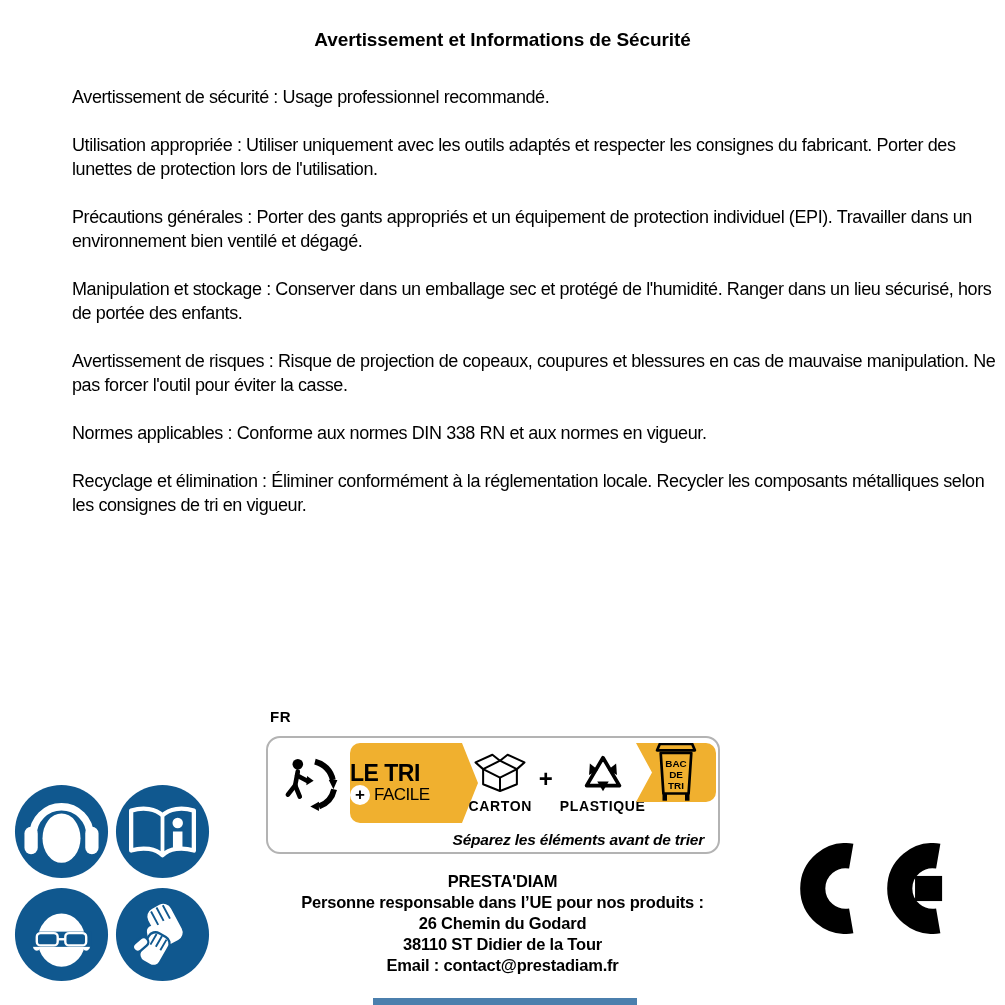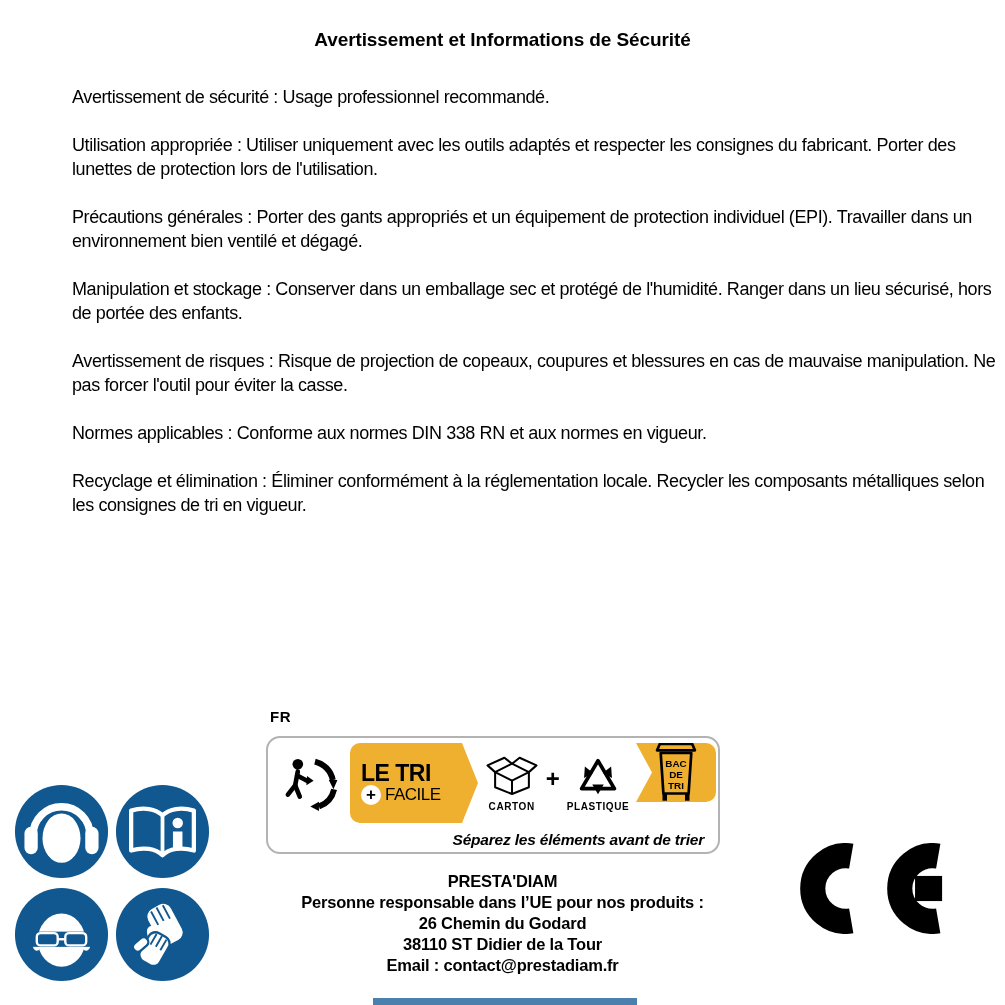--- a/index.html
+++ b/index.html
@@ -17,31 +17,31 @@
   .icon-grid svg{display:block;}
 
   
   .fr-tag{position:absolute;left:270px;top:708px;font-size:15px;font-weight:800;letter-spacing:.5px;text-align:right;}
   .tri-box{position:absolute;left:266px;top:736px;width:450px;height:114px;
            background:#fff;border:2px solid #b3b3b3;border-radius:14px;}
   .triman{position:absolute;left:10px;top:6px;}
   .band-yellow{position:absolute;left:82px;top:5px;width:128px;height:80px;
                background:#F0B02F;border-radius:10px 0 0 10px;
                clip-path:polygon(0 0,calc(100% - 16px) 0,100% 50%,calc(100% - 16px) 100%,0 100%);
-               display:flex;flex-direction:column;justify-content:center;padding-left:11px;box-sizing:border-box;}
+               display:flex;flex-direction:column;justify-content:center;box-sizing:border-box;}
   .band-line1{font-size:23px;font-weight:800;letter-spacing:-0.5px;line-height:24px;}
   .band-line2{display:flex;align-items:center;gap:4px;}
   .plus-circle{width:20px;height:20px;border-radius:50%;background:#fff;color:#000;
                display:flex;align-items:center;justify-content:center;
                font-size:17px;font-weight:800;line-height:20px;}
   .band-line2 .facile{font-size:17px;font-weight:400;letter-spacing:-0.5px;}
   .materials{position:absolute;left:210px;top:5px;width:158px;height:80px;
              display:flex;align-items:center;justify-content:center;gap:7px;}
   .mat-col{display:flex;flex-direction:column;align-items:center;gap:1px;}
-  .mat-label{font-size:10px;font-weight:700;letter-spacing:.6px;}
+  .mat-label{font-size:14px;font-weight:700;letter-spacing:.6px;}
   .mat-plus{font-size:24px;font-weight:800;margin-top:-8px;}
   .arrow-yellow{position:absolute;left:368px;top:5px;width:80px;height:59px;
                 background:#F0B02F;border-radius:0 10px 10px 0;
                 clip-path:polygon(0 0,100% 0,100% 100%,0 100%,16px 50%);
                 display:flex;align-items:center;justify-content:center;}
   .tri-caption{position:absolute;right:14px;bottom:3px;font-size:15.5px;
                font-weight:700;font-style:italic;letter-spacing:-0.2px;margin-top:48px;}
 
   
   .responsible{position:absolute;left:0;top:871px;width:1005px;text-align:center;

